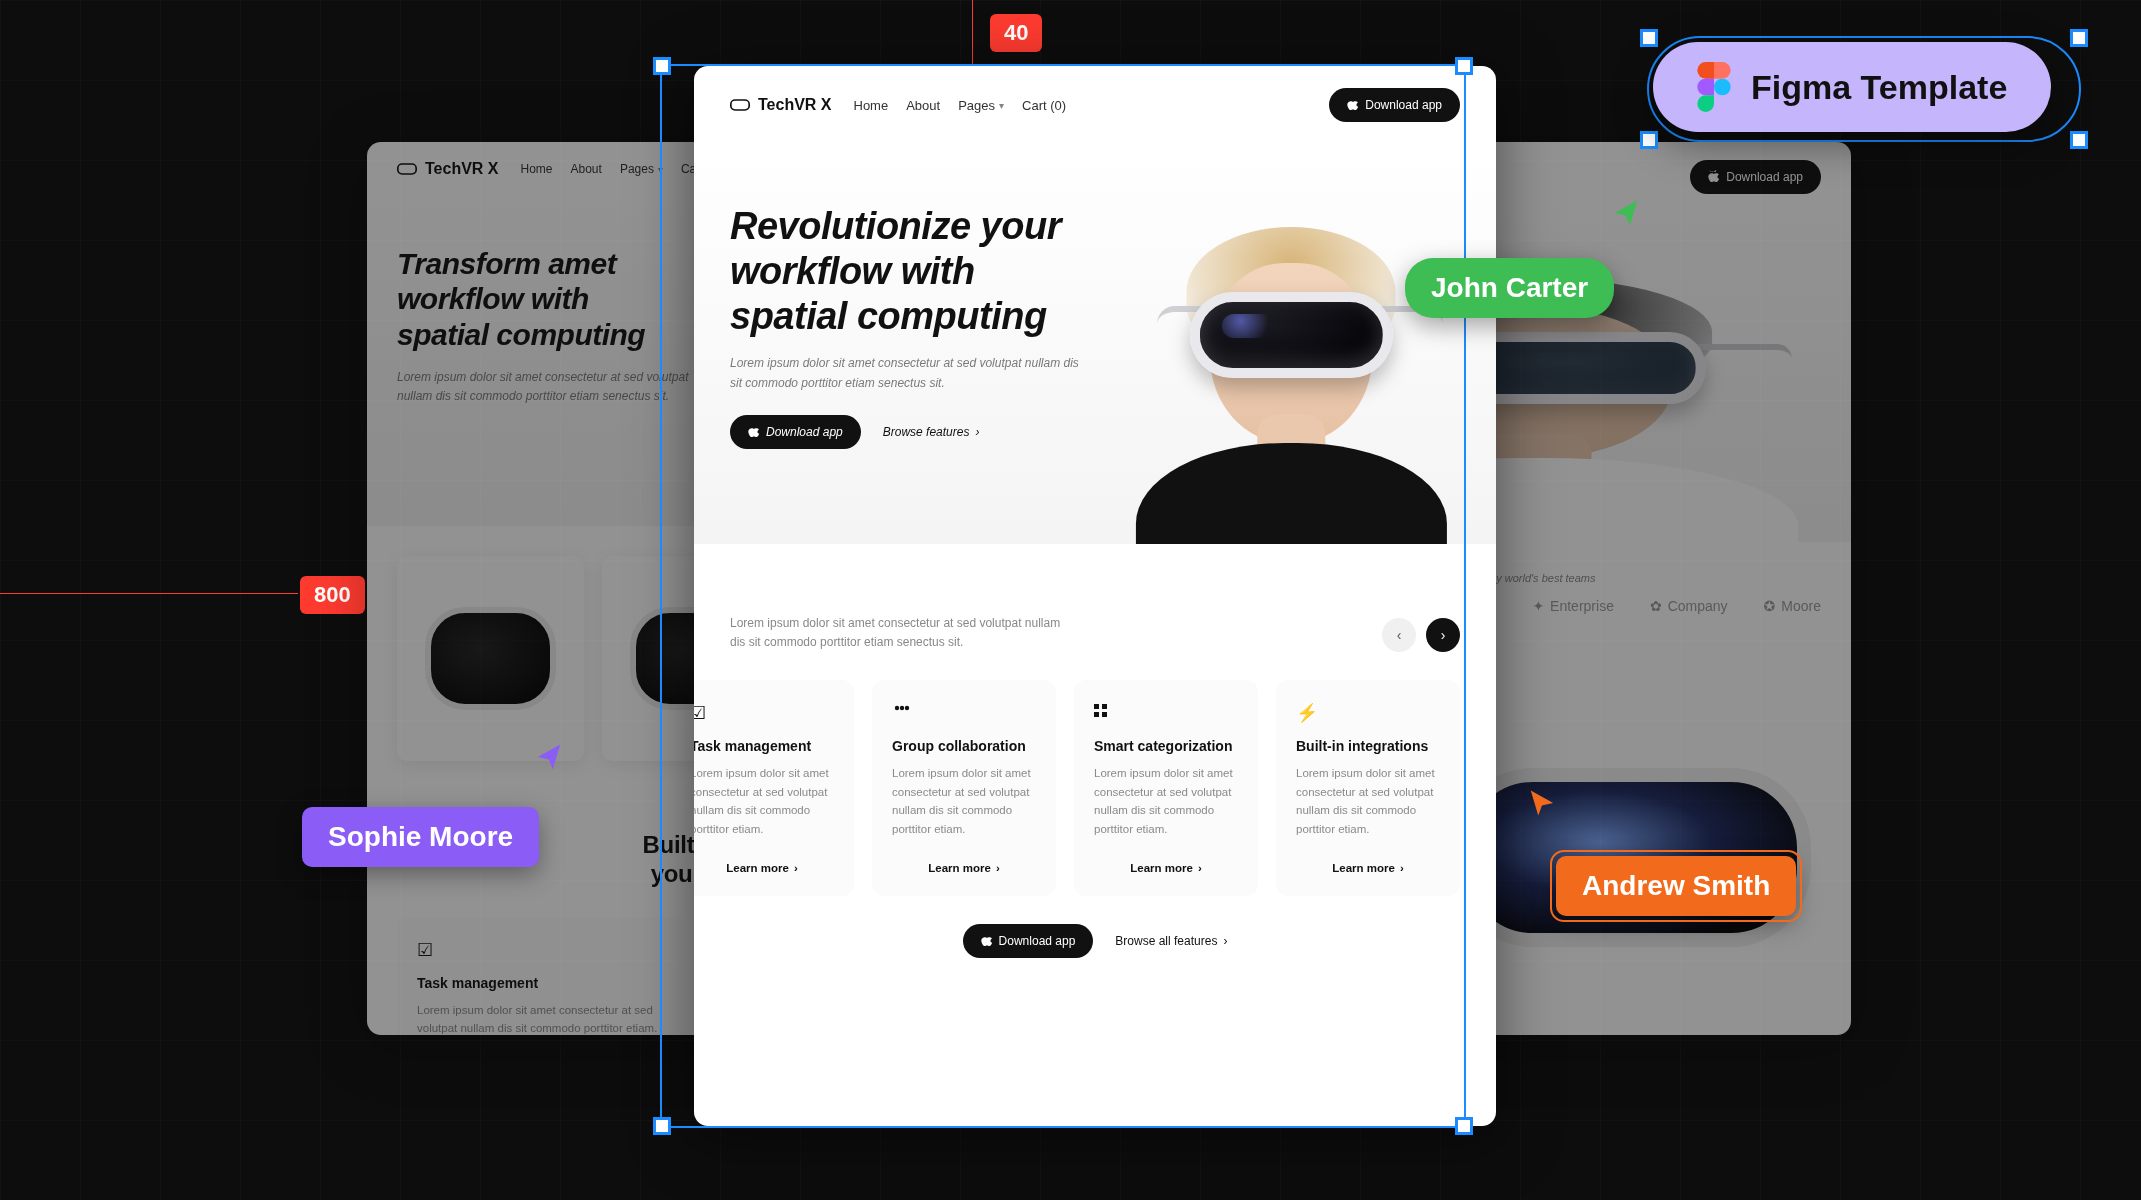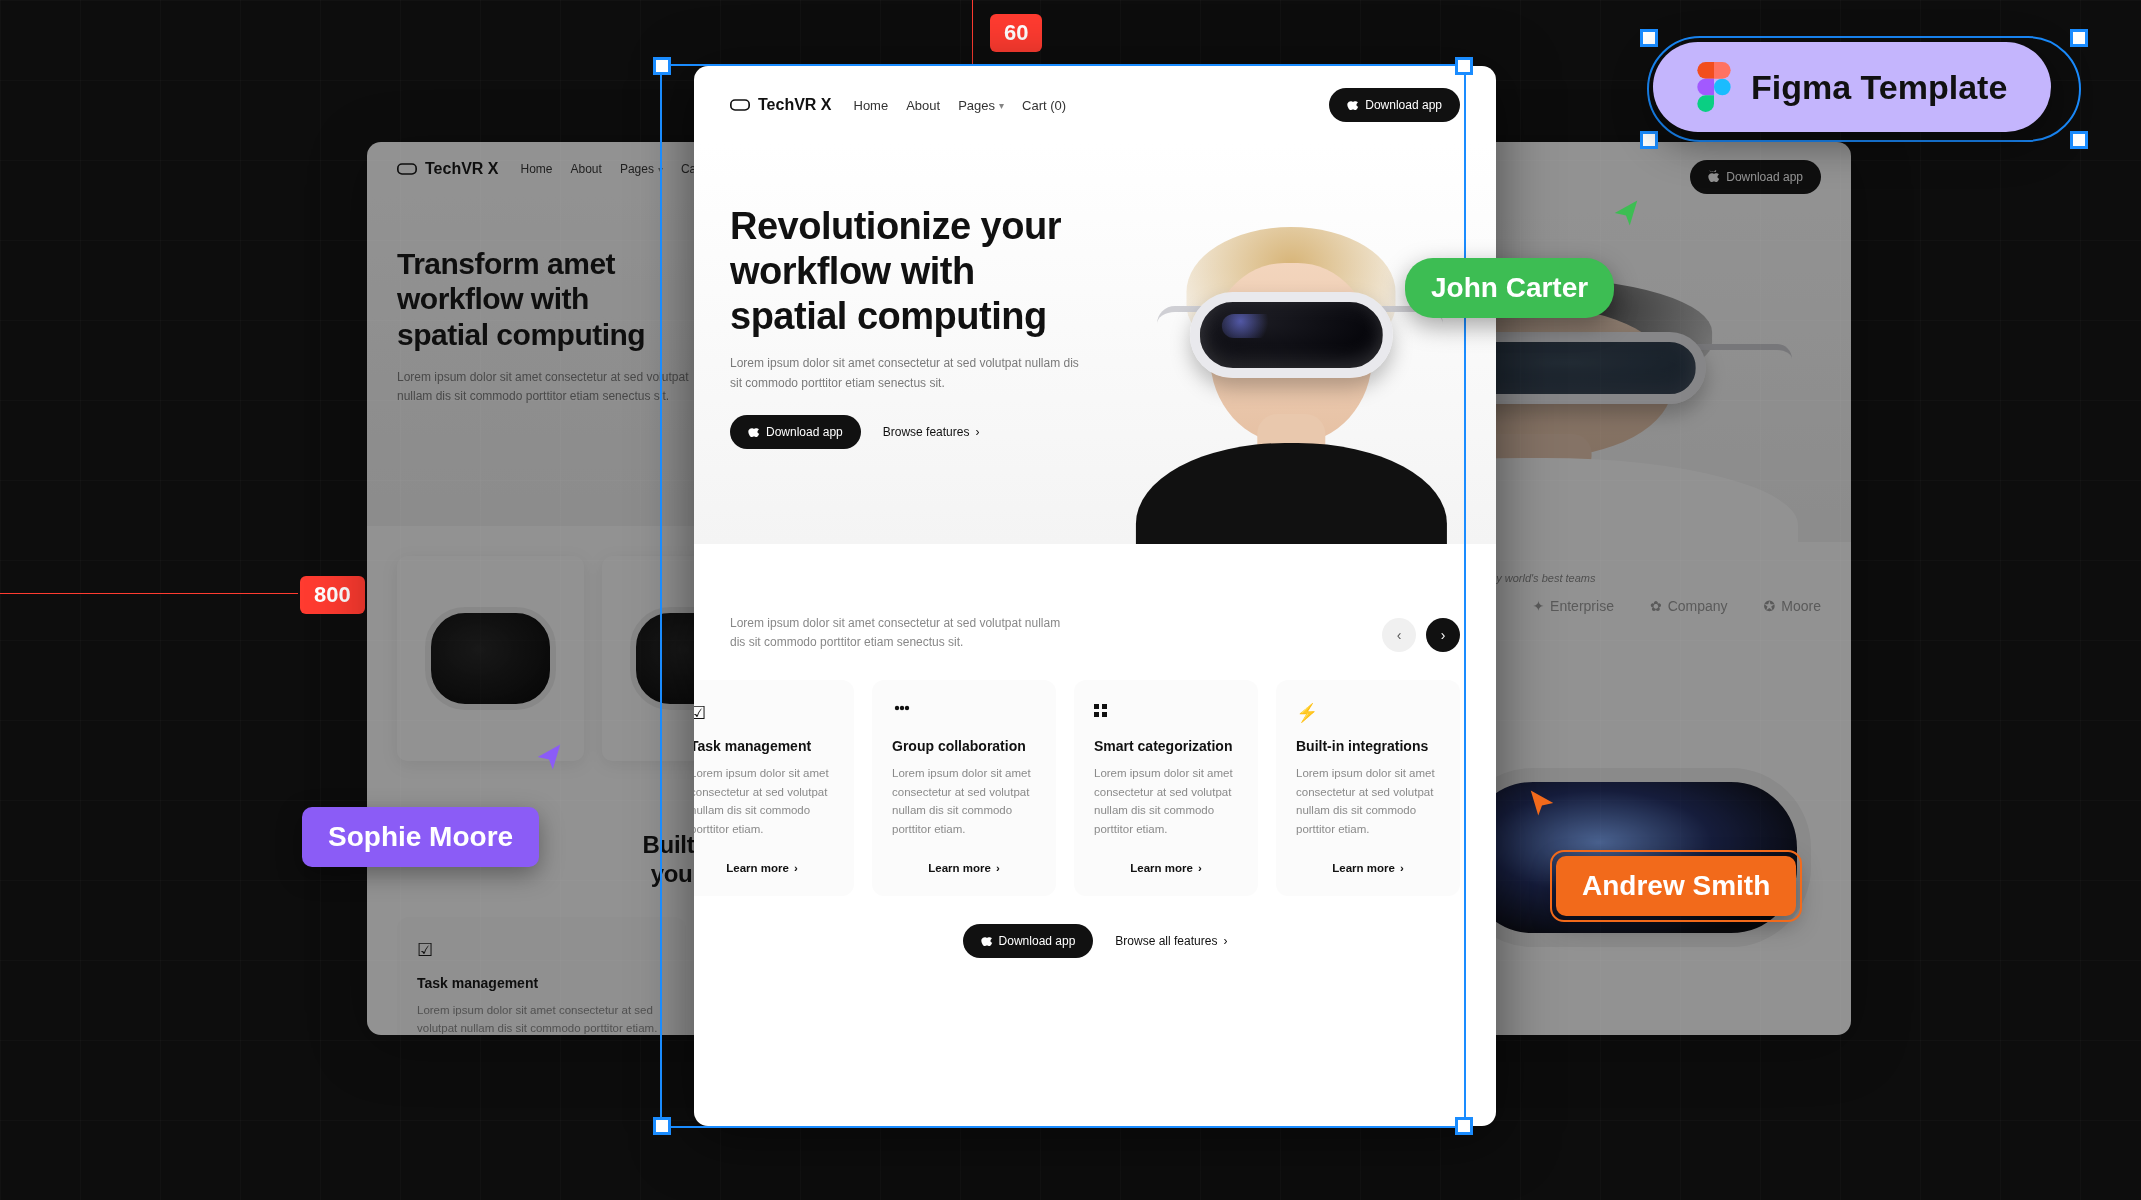--- a/index.html
+++ b/index.html
@@ -73,20 +73,21 @@
 }
 .btn-outline-link {
   display: inline-flex; align-items: center; gap: 6px; font-size: 12px;
   color: #111; cursor: pointer; font-weight: 500;
 }
 
 
 .hero {
   display: flex; padding: 40px 36px 0 36px; gap: 22px;
   background: linear-gradient(180deg,#fff 0%, #f4f4f4 100%);
+  font-style: italic;
 }
 .back .hero { padding: 30px 30px 0 30px; }
 .hero .copy { flex: 1.1; padding-top: 20px; }
 .hero h1 { font-size: 38px; line-height: 1.18; font-weight: 700; color: #111; letter-spacing: -.5px; }
 .back .hero h1 { font-size: 30px; }
 .hero p { font-size: 12px; color: #7a7a7a; margin-top: 16px; line-height: 1.6; max-width: 360px; }
 .hero .actions { display: flex; align-items: center; gap: 22px; margin-top: 22px; }
 .hero .image { flex: 1; position: relative; min-height: 360px; }
 .back .hero .image { min-height: 300px; }
 
@@ -228,21 +229,21 @@
 
 .chev { font-size:10px; opacity:.6; }
 .apple { width:12px; height:14px; }
 </style>
 </head>
 <body>
 
 <div class="bg-grid"></div>
 
 <div class="measure-line-v" style="left:972px; top:0; height:66px;"></div>
-<div class="measure-badge" style="left:990px; top:14px;">60</div>
+<div class="measure-badge" style="left:990px; top:14px;">40</div>
 
 <div class="measure-line-h" style="left:0; top:593px; width:298px;"></div>
 <div class="measure-badge" style="left:300px; top:576px;">800</div>
 
 <div class="artboard back left" style="left:335px; top:142px; width:656px; height:893px;">
   <div class="nav">
     <div class="logo">
       <svg viewBox="0 0 24 14">
           <rect x="1" y="1" width="22" height="12" rx="5" fill="none" stroke="#111" stroke-width="2"></rect>
         </svg>

